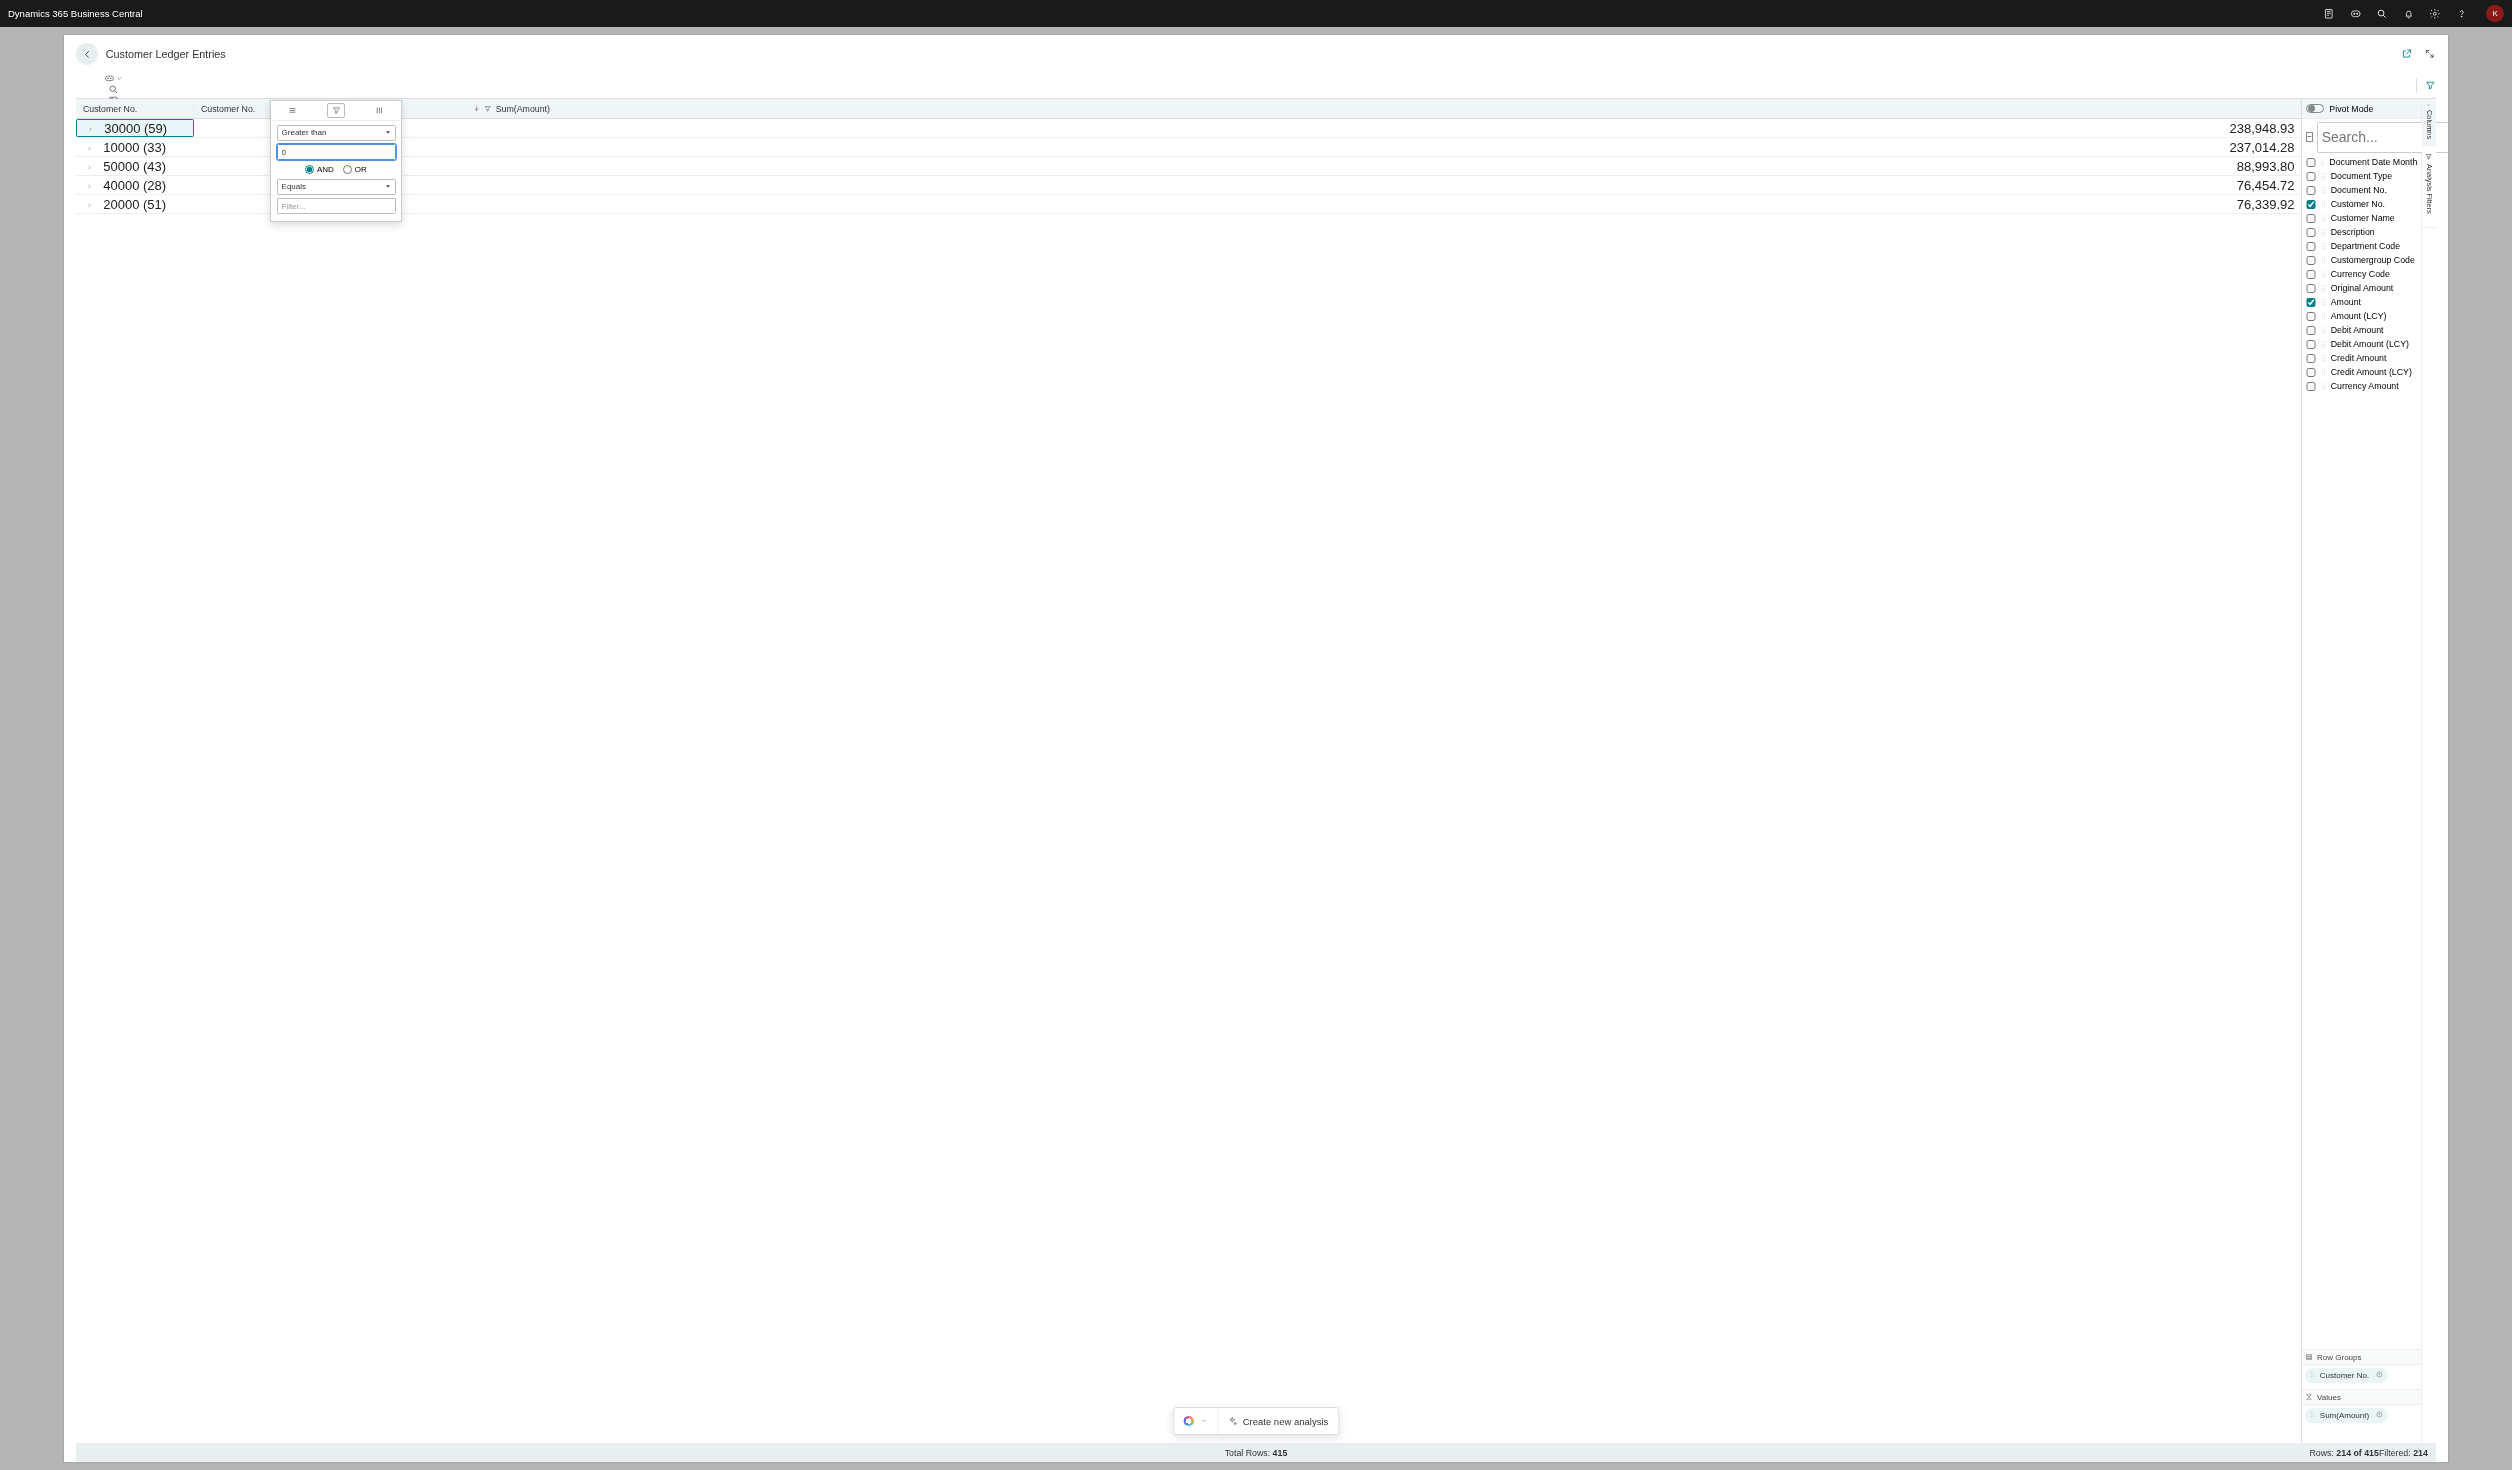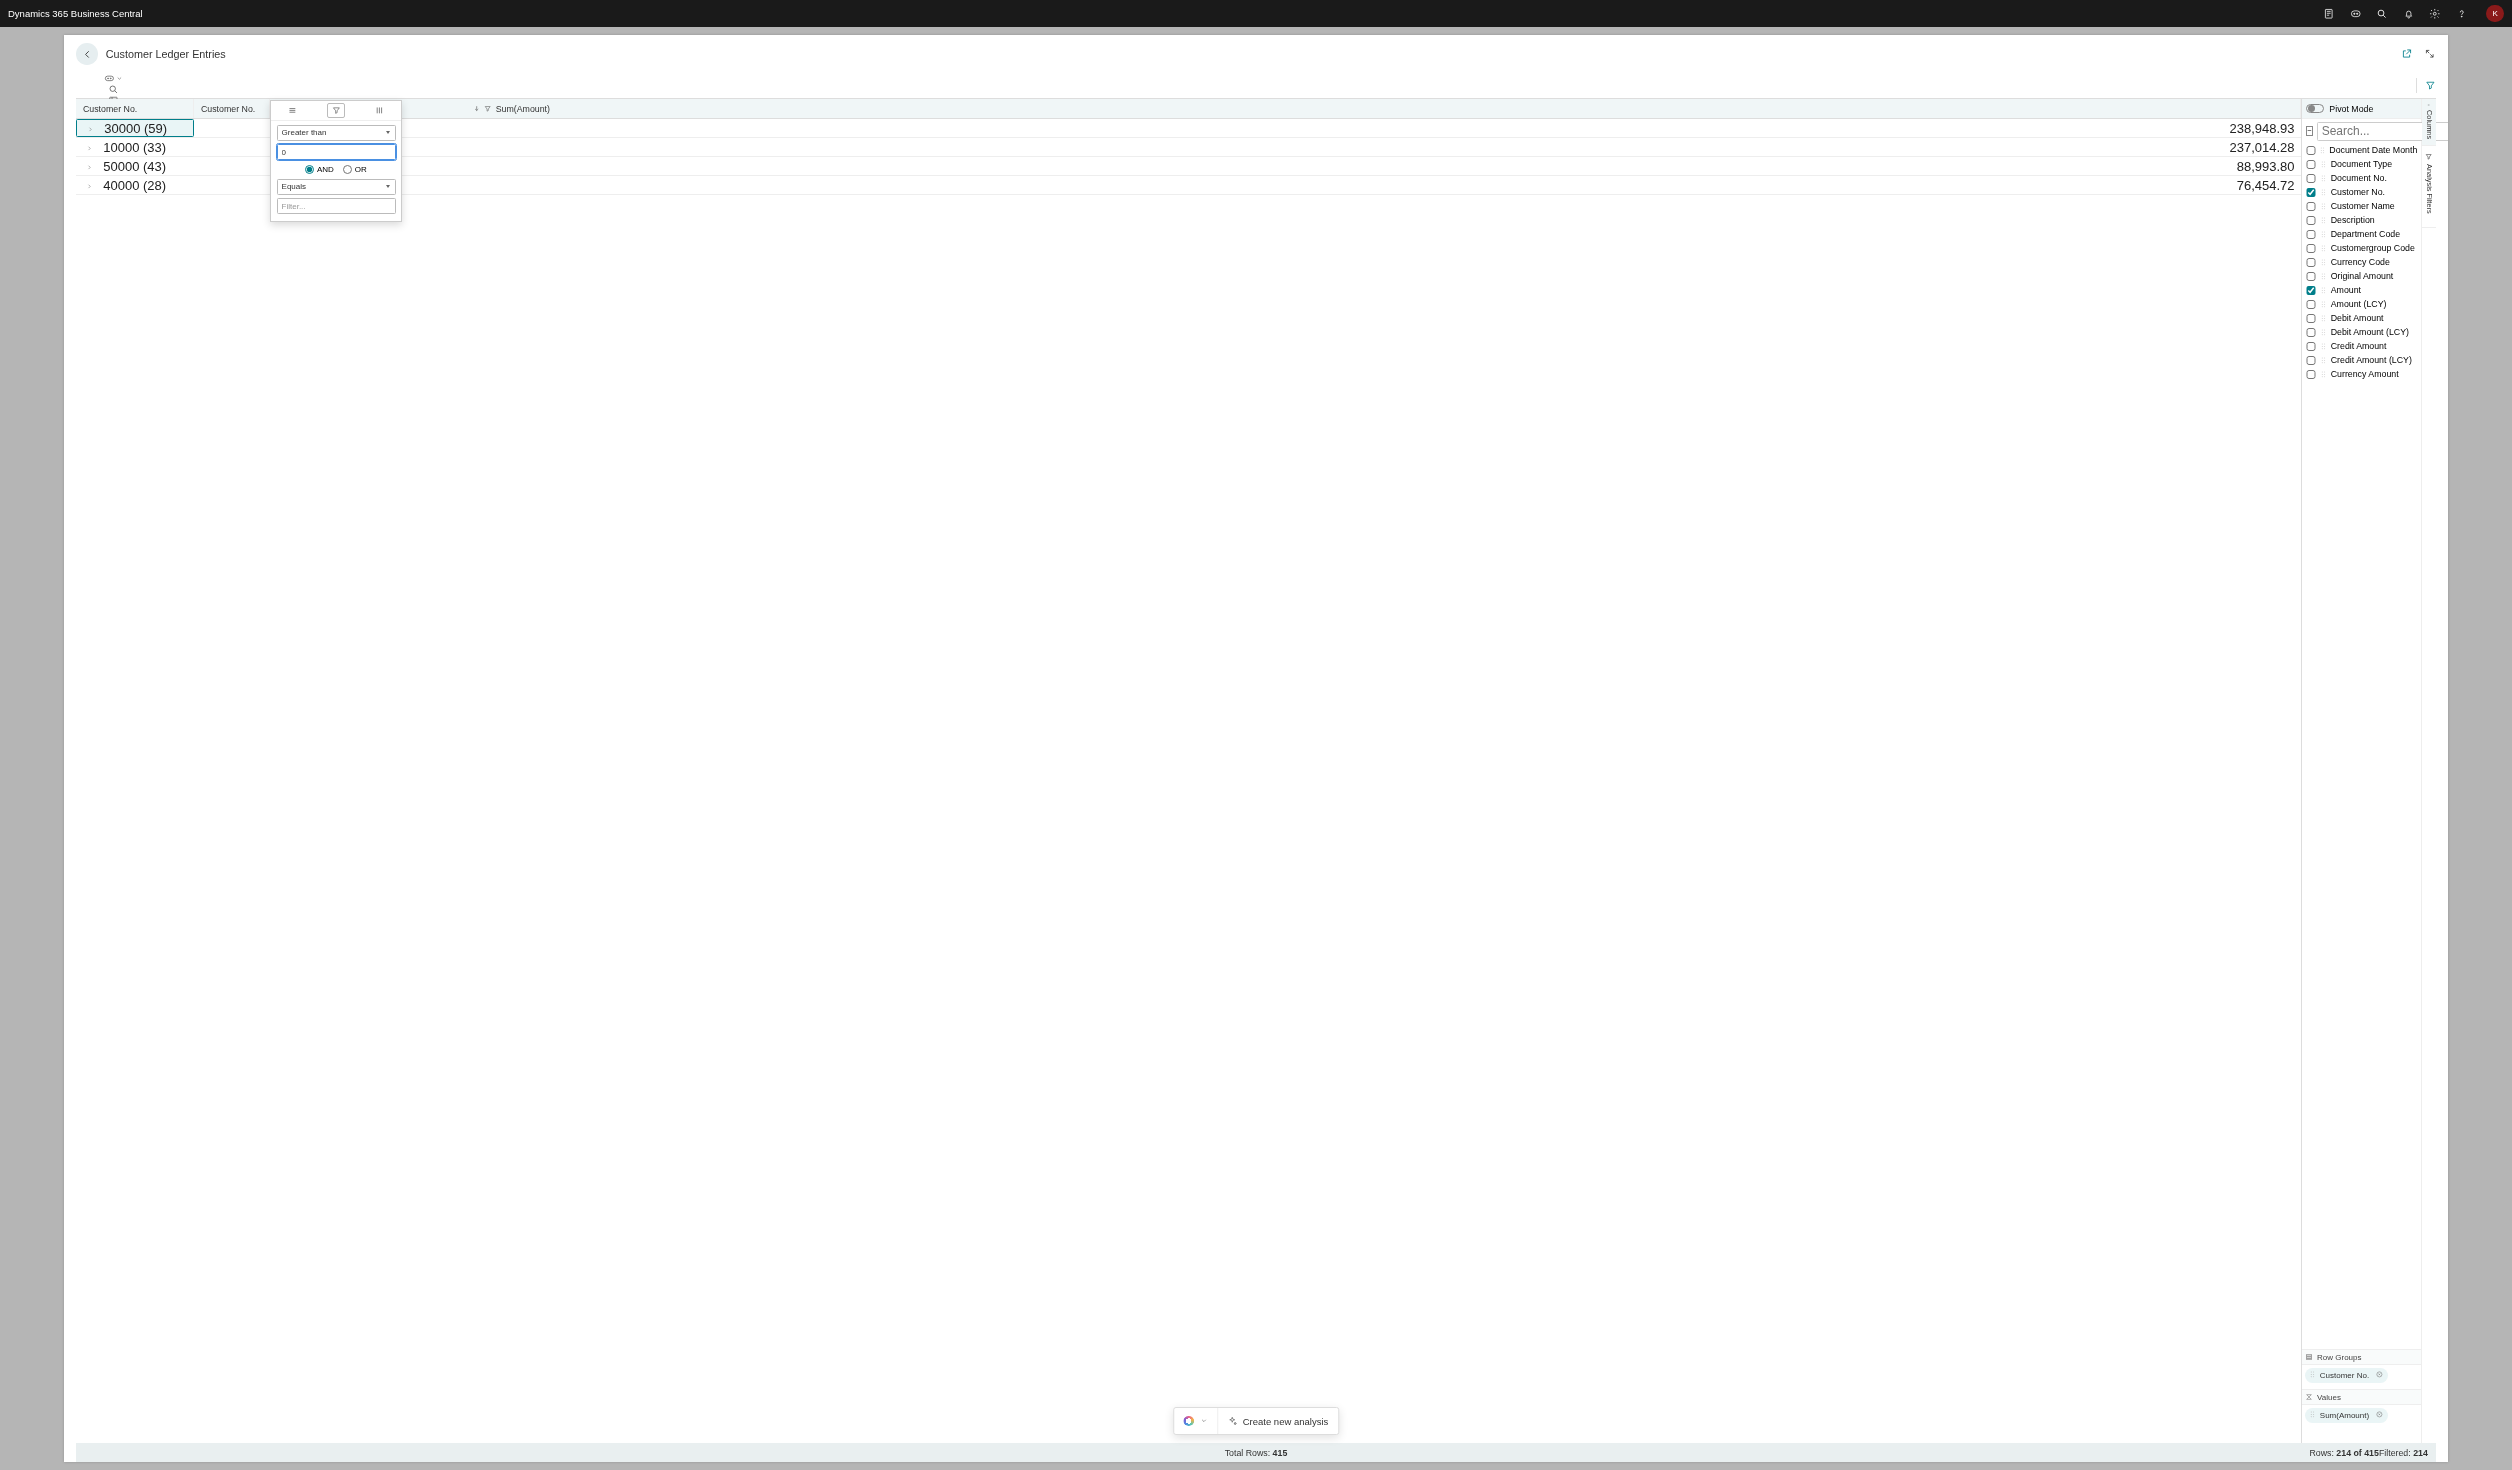--- a/index.html
+++ b/index.html
@@ -78,21 +78,21 @@
   .cfp-radio-row label { display:flex; align-items:center; gap:2.7px; font-size:8px; cursor:pointer; }
   .cfp-radio-row input[type=radio] { accent-color:#007e8a; width:8.8px; height:8.8px; }
 
   
   .columns-panel { width:120px; background:#fff; display:flex; flex-direction:column; border-right:0.7px solid #eee; font-size:8.8px; }
   .pivot-row { display:flex; align-items:center; gap:5.4px; height:20px; padding-left:4px; border-bottom:0.7px solid #eee; background:#f0f6f7; }
   .toggle { width:17.6px; height:9.5px; border:0.7px solid #888; border-radius:5.4px; position:relative; cursor:pointer; }
   .toggle::after { content:""; position:absolute; left:0.7px; top:0.7px; width:6.8px; height:6.8px; border-radius:50%; background:#888; }
   .search-row { padding:2.7px 4px; display:flex; gap:4px; align-items:center; }
   .collapse-ic { width:9.5px; height:9.5px; border:0.7px solid #888; display:flex; align-items:center; justify-content:center; font-size:7.4px; line-height:1; cursor:pointer; }
-  .search-row input { flex:1; height:19px; border:0.7px solid #ccc; border-radius:1.4px; font-size:12px; padding:0 4px; }
+  .search-row input { flex:1; height:31px; border:0.7px solid #ccc; border-radius:1.4px; font-size:14px; padding:0 4px; }
   .field-list { flex:1 1 0; overflow-y:auto; padding:0 1.4px; min-height:0; position:relative; }
   .field-list::-webkit-scrollbar { width:6.8px; }
   .field-list::-webkit-scrollbar-thumb { background:#bbb; border-radius:3.4px; }
   .field-item { display:flex; align-items:center; gap:4px; height:14px; padding-left:2.7px; cursor:pointer; white-space:nowrap; }
   .field-item .drag { width:6.8px; display:flex; align-items:center; justify-content:center; color:#bbb; }
   .field-item .drag svg { width:5.4px; height:6.8px; }
   .field-item input[type=checkbox] { width:9.5px; height:9.5px; accent-color:#007e8a; cursor:pointer; }
   .section-hdr { display:flex; align-items:center; gap:4px; height:16px; padding-left:2.7px; background:#f9fbfb; border-top:0.7px solid #eee; border-bottom:0.7px solid #eee; font-size:8px; color:#444; }
   .section-hdr svg { width:8px; height:8px; color:#888; }
   .chip-area { padding:2.7px; min-height:24px; }
@@ -305,20 +305,29 @@
               </div>
               <div class="grow">
                 <div class="gchev-cell gname-cell">
                   <span><svg viewBox="0 0 24 24" fill="none" stroke="currentColor" stroke-width="2">
                       <path d="M9 6l6 6-6 6"></path>
                     </svg></span>
                   <span class="labelval">40000 (28)</span>
                 </div>
                 <div class="gamount-cell">76,454.72</div>
               </div>
+              <div class="grow">
+                <div class="gchev-cell gname-cell">
+                  <span><svg viewBox="0 0 24 24" fill="none" stroke="currentColor" stroke-width="2">
+                      <path d="M9 6l6 6-6 6"></path>
+                    </svg></span>
+                  <span class="labelval">20000 (51)</span>
+                </div>
+                <div class="gamount-cell">76,339.92</div>
+              </div>
             </div>
 
           <div class="col-filter-popup">
             <div class="cfp-tabs">
               <span class="tab-ic">
                   <svg viewBox="0 0 24 24" fill="none" stroke="currentColor" stroke-width="2">
                     <path d="M4 7h16M4 12h16M4 17h16"></path>
                   </svg>
                 </span>
               <span class="tab-ic active">

